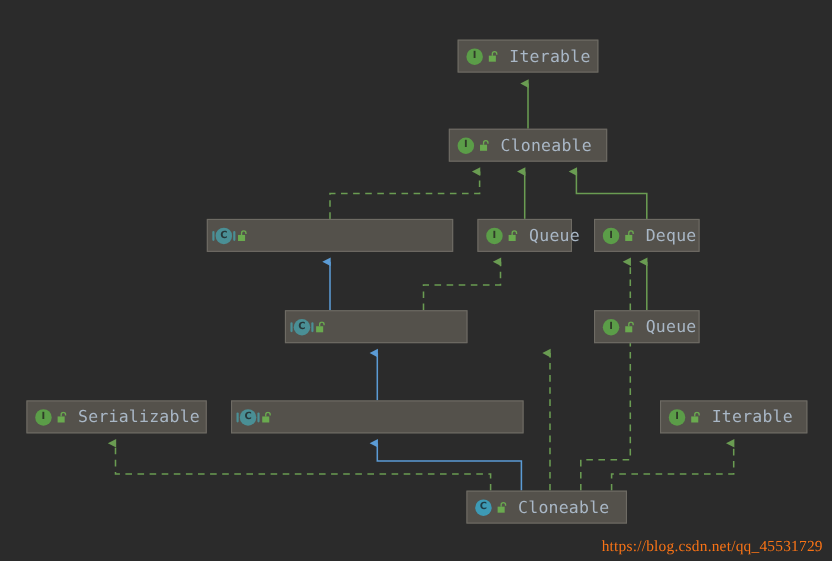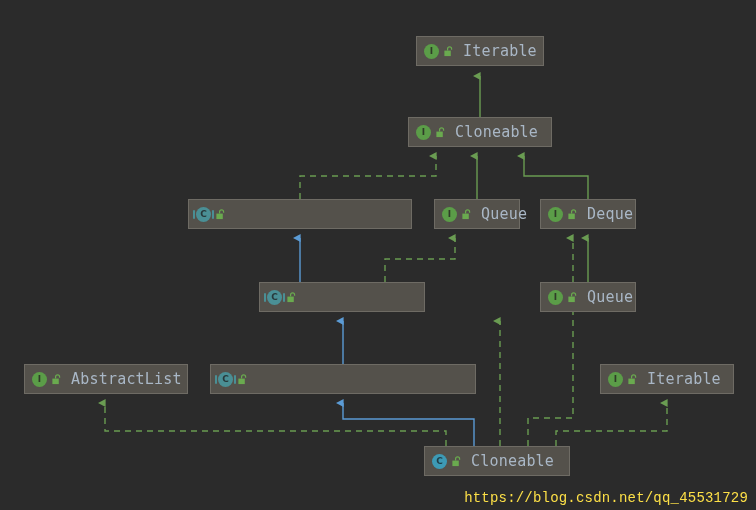--- a/index.html
+++ b/index.html
@@ -92,22 +92,22 @@
   .lock-icon {
     width: 11px;
     height: 11px;
     margin-left: 4px;
     flex: 0 0 auto;
   }
   .watermark {
     position: absolute;
     right: 8px;
     bottom: 4px;
-    color: #fde047;
-    font-family: Liberation Mono, monospace;
+    color: #f97316;
+    font-family: Liberation Serif, serif;
     font-size: 14px;
     letter-spacing: 0.2px;
   }
 </style>
 </head>
 <body>
 
 <div id="diagram-root">
 
   <svg id="edge-layer" width="756" height="510" viewBox="0 0 756 510" xmlns="http://www.w3.org/2000/svg">
@@ -226,21 +226,21 @@
   </div>
 
   <div class="uml-node" style="left:24px; top:364px; width:164px;">
     <span class="icon-wrap">
       <span class="type-icon icon-interface">I</span>
       <svg class="lock-icon" viewBox="0 0 12 12">
         <rect x="1.5" y="5" width="7" height="6" fill="#6aaa4f"></rect>
         <path d="M5,5 V3.2 A2.2,2.2 0 0 1 9.4,3.2 V4" fill="none" stroke="#6aaa4f" stroke-width="1.3"></path>
       </svg>
     </span>
-    <span class="node-label">AbstractList</span>
+    <span class="node-label">Serializable</span>
   </div>
 
   <div class="uml-node" style="left:210px; top:364px; width:266px;">
     <span class="icon-wrap">
       <span class="type-icon icon-abstract">C</span>
       <svg class="lock-icon" viewBox="0 0 12 12">
         <rect x="1.5" y="5" width="7" height="6" fill="#6aaa4f"></rect>
         <path d="M5,5 V3.2 A2.2,2.2 0 0 1 9.4,3.2 V4" fill="none" stroke="#6aaa4f" stroke-width="1.3"></path>
       </svg>
     </span>

